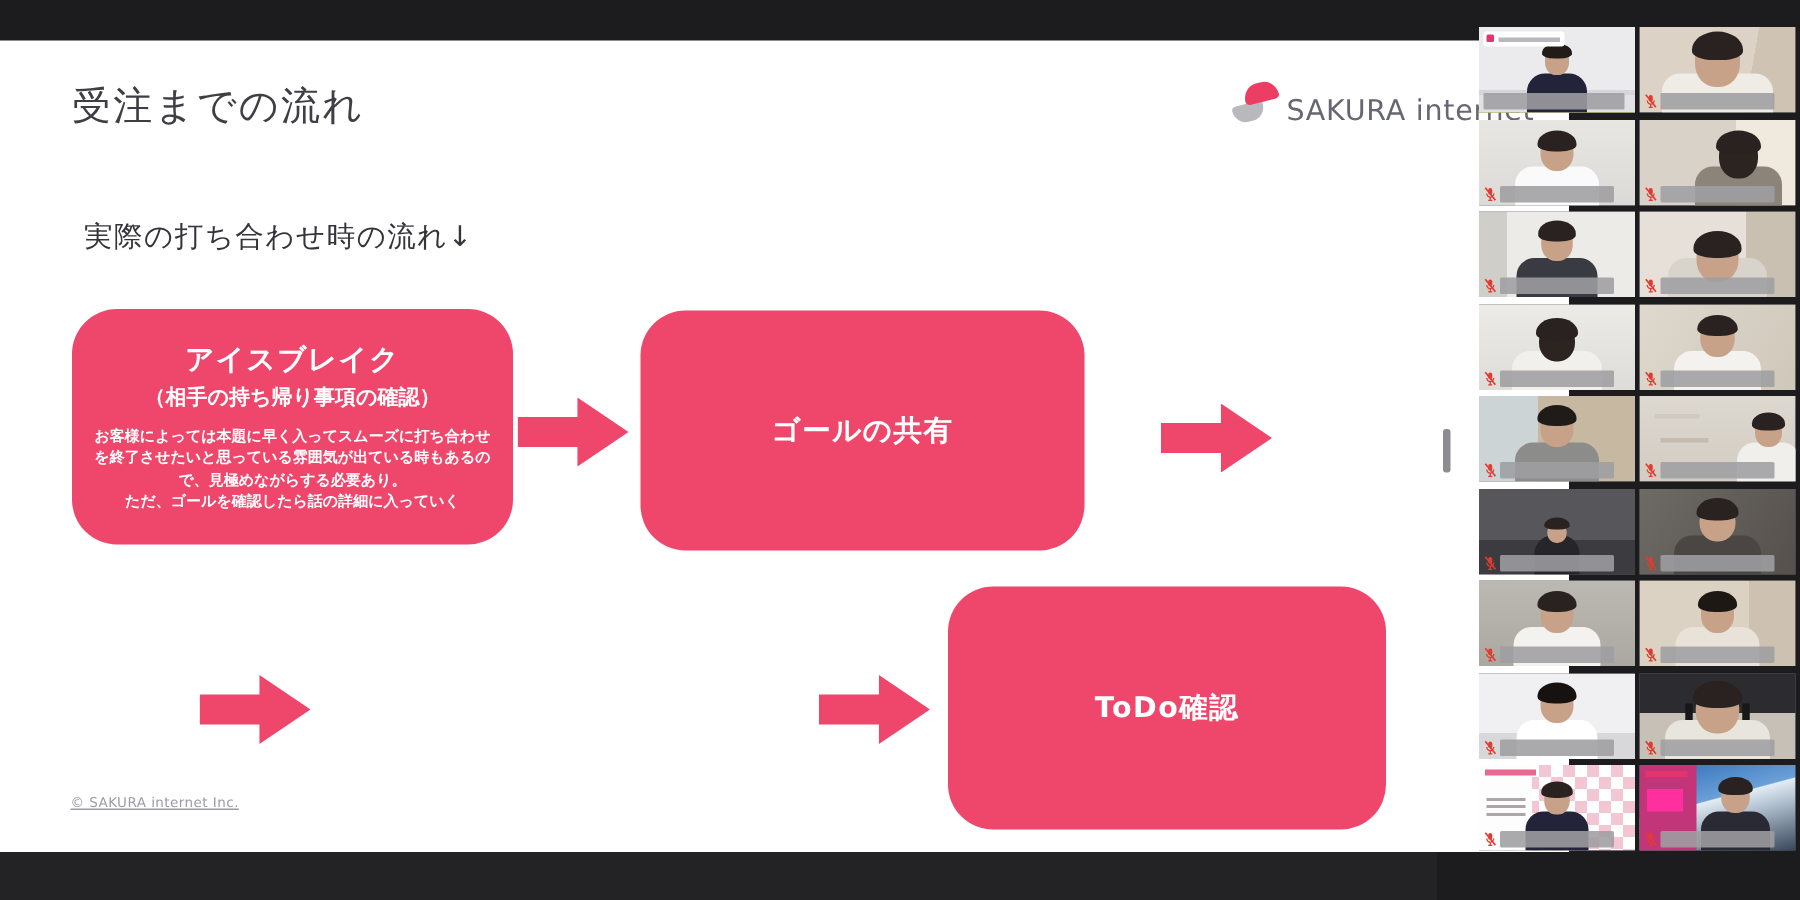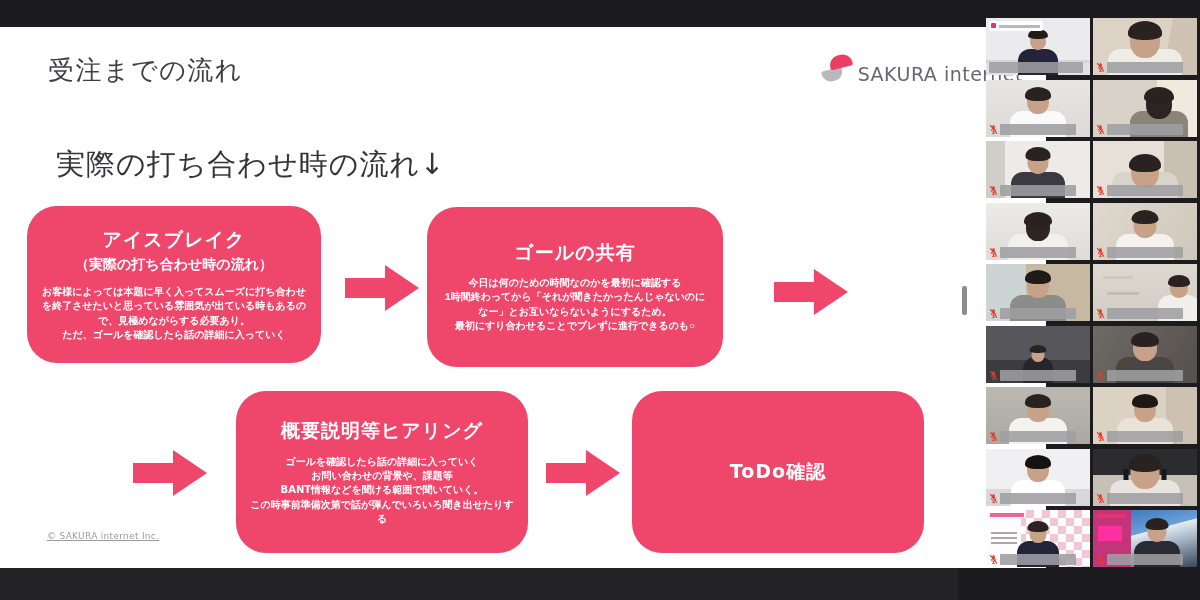--- a/index.html
+++ b/index.html
@@ -2,37 +2,37 @@
 <html><head>
 <meta charset="utf-8">
 <style>
   html,body{margin:0;padding:0;background:#101010;}
   .canvas{position:relative;width:1200px;height:600px;background:#1c1c1e;overflow:hidden;
           font-family:"DejaVu Sans","Liberation Sans",sans-serif;}
 
   
   .screenshare{position:absolute;left:0;top:27px;width:1046px;height:541px;background:#ffffff;}
   .slide-title{position:absolute;left:48px;top:26px;font-size:26px;color:#3e3e45;letter-spacing:1.5px;font-weight:500;}
-  .subtitle{position:absolute;left:56px;top:118px;font-size:29px;color:#34343b;letter-spacing:1px;font-weight:500;}
+  .subtitle{position:absolute;left:56px;top:118px;font-size:19px;color:#34343b;letter-spacing:1px;font-weight:500;}
   .footer-note{position:absolute;left:47px;top:504px;font-size:9px;color:#9b9ba3;letter-spacing:.3px;text-decoration:underline;}
 
   .logo{position:absolute;right:23px;top:26px;display:flex;align-items:flex-end;gap:5px;}
   .logo-mark{position:relative;width:32px;height:32px;flex:none;}
   .lm-top{position:absolute;right:1px;top:2px;width:23px;height:13px;background:#ec3d62;
           border-radius:12px 12px 4px 4px/13px 13px 3px 3px;transform:rotate(-14deg);}
   .lm-bot{position:absolute;left:1px;bottom:4px;width:21px;height:12px;background:#b9b9bd;
           border-radius:4px 4px 11px 11px/3px 3px 12px 12px;transform:rotate(-14deg);}
   .logo-text{font-size:19px;color:#676773;letter-spacing:.5px;}
 
   .step{position:absolute;background:#ef476b;border-radius:30px;color:#fff;text-align:center;
         display:flex;flex-direction:column;justify-content:center;align-items:center;padding:10px 12px;box-sizing:border-box;}
   .step-title{font-size:19px;font-weight:600;letter-spacing:1px;}
   .step-sub{font-size:14px;font-weight:600;margin-top:3px;}
   .step-body{font-size:10px;font-weight:600;line-height:1.42;margin-top:11px;white-space:pre-line;}
-  .b1{left:27px;top:179px;width:294px;height:157px;}
+  .b1{left:48px;top:179px;width:294px;height:157px;}
   .b2{left:427px;top:180px;width:296px;height:160px;font-family:Liberation Mono, monospace;}
   .b3{left:236px;top:364px;width:292px;height:162px;}
   .b4{left:632px;top:364px;width:292px;height:162px;gap:16px;}
 
   .arrow{position:absolute;width:74px;height:50px;background:#ef476b;
          clip-path:polygon(0% 30%,54% 30%,54% 4%,100% 50%,54% 96%,54% 70%,0% 70%);}
   .a1{left:345px;top:236px;}
   .a2{left:774px;top:240px;}
   .a3{left:133px;top:421px;}
   .a4{left:546px;top:421px;}
@@ -115,43 +115,31 @@
         <span class="lm-bot"></span>
         <span class="lm-top"></span>
       </span>
       <span class="logo-text">SAKURA internet</span>
     </div>
 
     <div class="subtitle">実際の打ち合わせ時の流れ↓</div>
 
     <div class="step b1">
       <div class="step-title">アイスブレイク</div>
-      <div class="step-sub">（実際の打ち合わせ時の流れ）</div>
+      <div class="step-sub">（相手の持ち帰り事項の確認）</div>
       <div class="step-body">お客様によっては本題に早く入ってスムーズに打ち合わせ
 を終了させたいと思っている雰囲気が出ている時もあるの
 で、見極めながらする必要あり。
 ただ、ゴールを確認したら話の詳細に入っていく</div>
     </div>
 
     <div class="step b2">
       <div class="step-title">ゴールの共有</div>
-      <div class="step-body">今日は何のための時間なのかを最初に確認する
-1時間終わってから「それが聞きたかったんじゃないのに
-なー」とお互いならないようにするため。
-最初にすり合わせることでブレずに進行できるのも○</div>
-    </div>
-
-    <div class="step b3">
-      <div class="step-title">概要説明等ヒアリング</div>
-      <div class="step-body">ゴールを確認したら話の詳細に入っていく
-お問い合わせの背景や、課題等
-BANT情報などを聞ける範囲で聞いていく。
-この時事前準備次第で話が弾んでいろいろ聞き出せたりす
-る</div>
-    </div>
+    </div>
+
 
     <div class="step b4">
       <div class="step-title">ToDo確認</div>
     </div>
 
     <div class="arrow a1"></div>
     <div class="arrow a2"></div>
     <div class="arrow a3"></div>
     <div class="arrow a4"></div>
 

